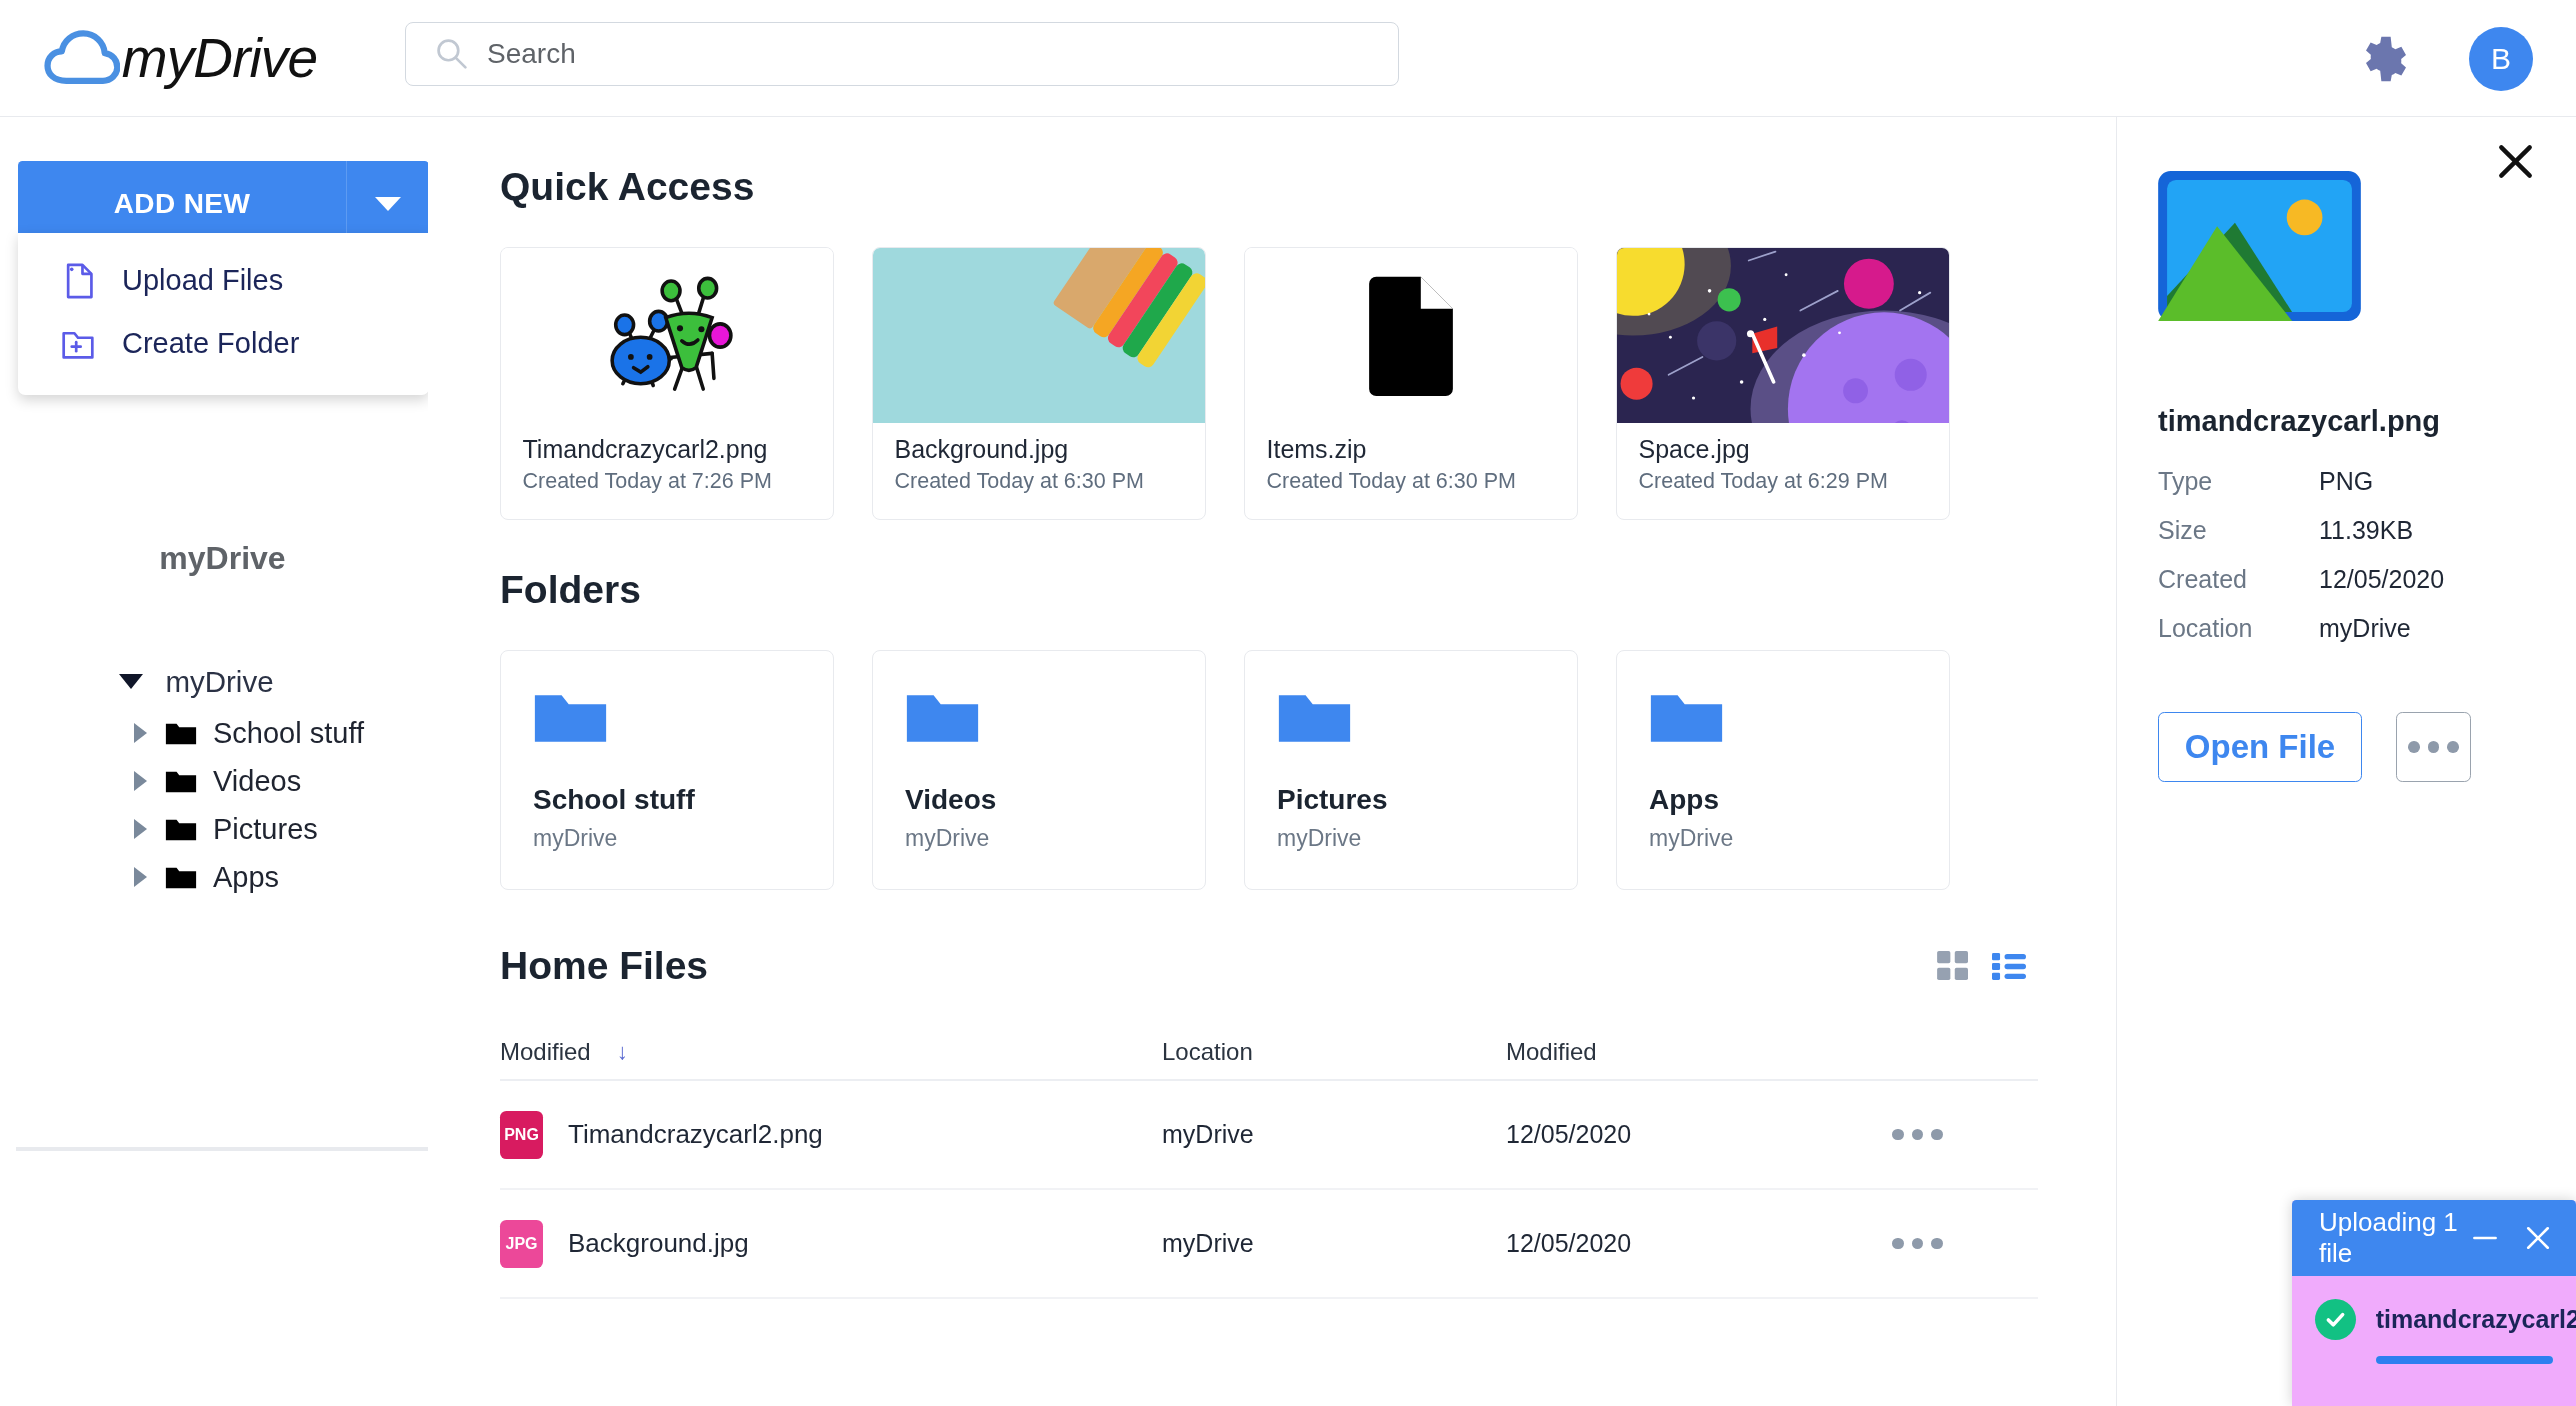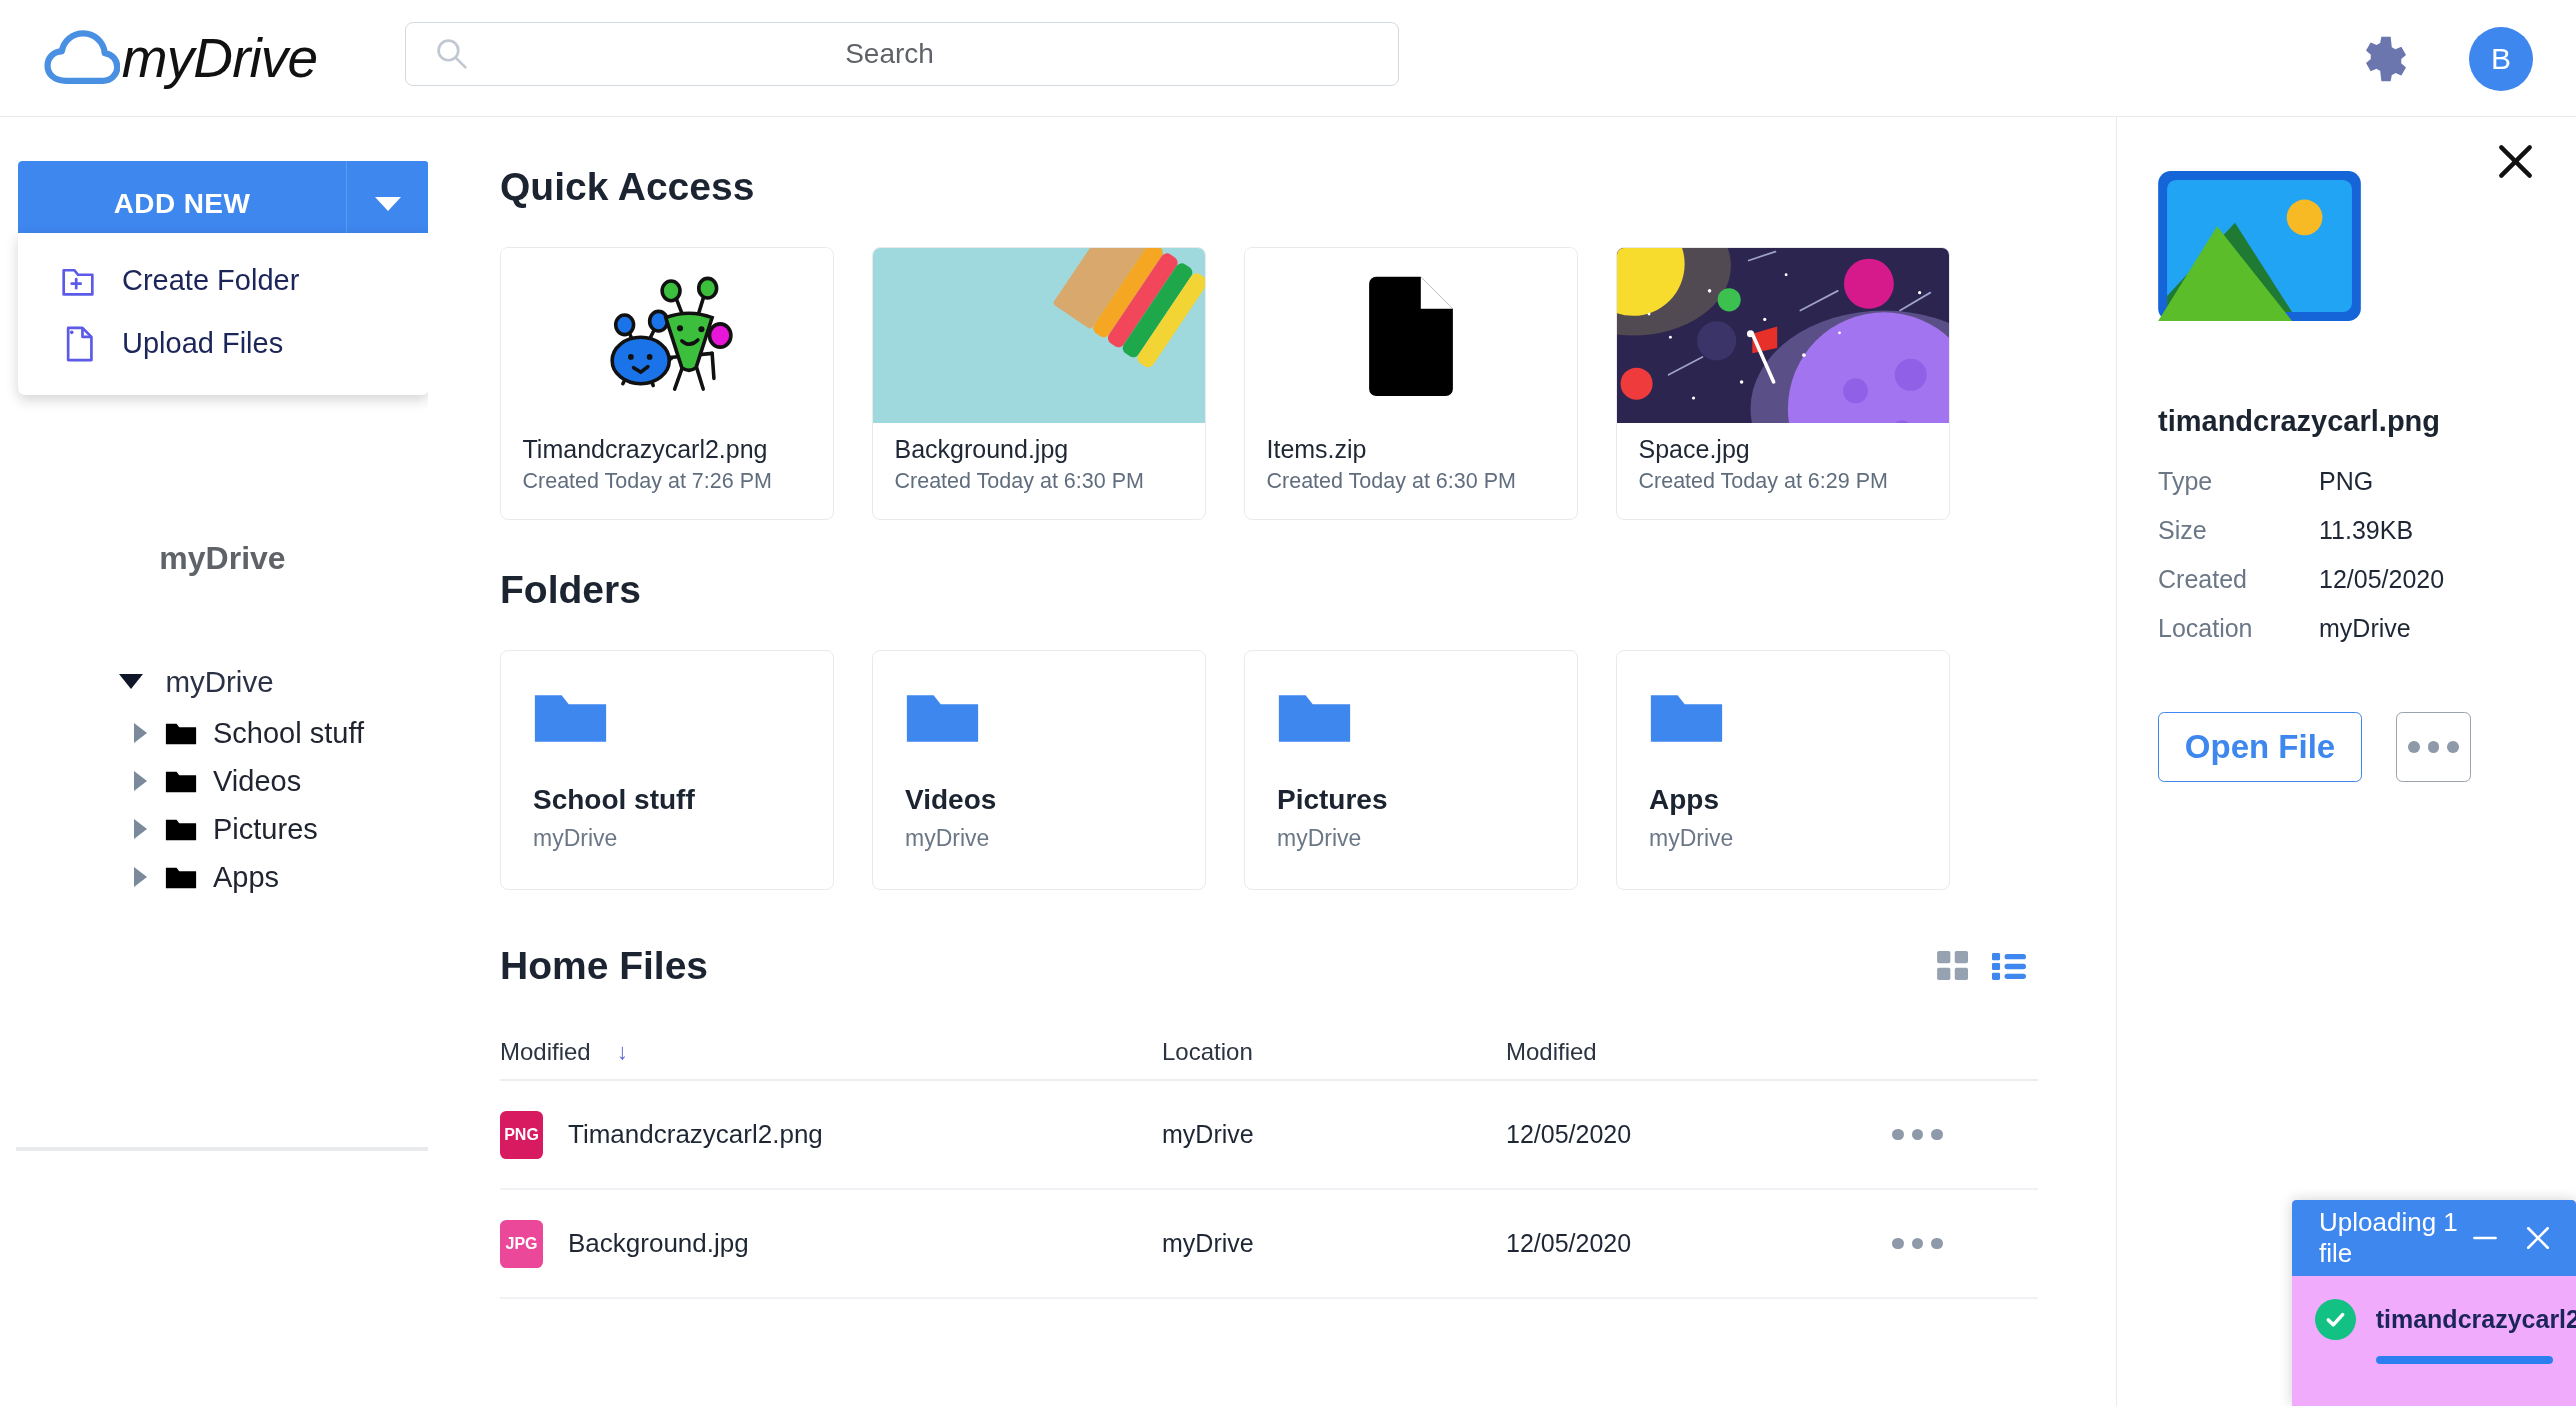--- a/index.html
+++ b/index.html
@@ -26,21 +26,21 @@
   .search-box {
     position: absolute; left: 405px; top: 21.5px;
     width: 994px; height: 64px;
     border: 1.8px solid #d3d9e0; border-radius: 8px;
     display: flex; align-items: center; background: #fff;
   }
   .search-icon { margin-left: 29px; width: 34px; height: 34px; flex: none; }
   .search-input {
     border: none; outline: none; background: transparent;
     font-family: "Liberation Sans", sans-serif;
-    font-size: 28px; color: #3c4043; margin-left: 18px; width: 805px; text-align: center;
+    font-size: 28px; color: #3c4043; margin-left: 18px; width: 805px;
   }
   .search-input::placeholder { color: #5f6368; }
   .gear-btn {
     position: absolute; right: 165px; top: 34px;
     width: 50px; height: 50px; cursor: pointer;
   }
   .avatar {
     position: absolute; right: 43px; top: 27px;
     width: 64px; height: 64px; border-radius: 50%;
     background: #3e87ef; color: #fff;
@@ -309,33 +309,33 @@
     <div class="addnew-row">
       <button class="addnew-btn">ADD NEW</button>
       <div class="addnew-caret">
         <span class="caret-down"></span>
       </div>
     </div>
 
     <div class="dropdown">
       <div class="dd-item">
         <svg class="dd-icon" viewBox="0 0 38 42">
+          <path d="M8 3h16l10 10v26H8z" fill="none" stroke="#5b5be8" stroke-width="3" stroke-linejoin="round"></path>
+          <path d="M24 3v10h10" fill="none" stroke="#5b5be8" stroke-width="3" stroke-linejoin="round"></path>
+          <circle cx="12" cy="8" r="2" fill="#5b5be8"></circle>
+        </svg>
+        <span class="dd-label">Upload Files</span>
+      </div>
+      <div class="dd-item">
+        <svg class="dd-icon" viewBox="0 0 38 42">
           <path d="M3 9h12l4 5h16v22H3z" fill="none" stroke="#5b5be8" stroke-width="3" stroke-linejoin="round"></path>
           <line x1="12" y1="24" x2="22" y2="24" stroke="#5b5be8" stroke-width="3" stroke-linecap="round"></line>
           <line x1="17" y1="19" x2="17" y2="29" stroke="#5b5be8" stroke-width="3" stroke-linecap="round"></line>
         </svg>
         <span class="dd-label">Create Folder</span>
-      </div>
-      <div class="dd-item">
-        <svg class="dd-icon" viewBox="0 0 38 42">
-          <path d="M8 3h16l10 10v26H8z" fill="none" stroke="#5b5be8" stroke-width="3" stroke-linejoin="round"></path>
-          <path d="M24 3v10h10" fill="none" stroke="#5b5be8" stroke-width="3" stroke-linejoin="round"></path>
-          <circle cx="12" cy="8" r="2" fill="#5b5be8"></circle>
-        </svg>
-        <span class="dd-label">Upload Files</span>
       </div>
     </div>
 
     <div class="drive-title">myDrive</div>
 
     <div class="tree">
       <div class="tree-root">
         <span class="tri-down"></span>
         <span class="tree-root-label">myDrive</span>
       </div>

